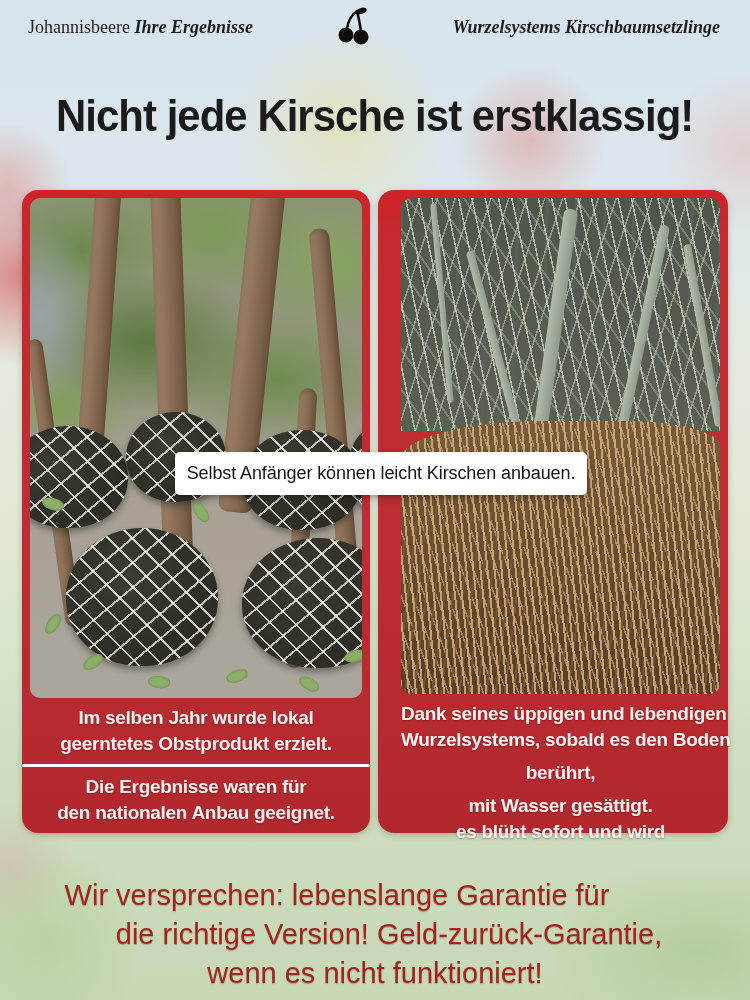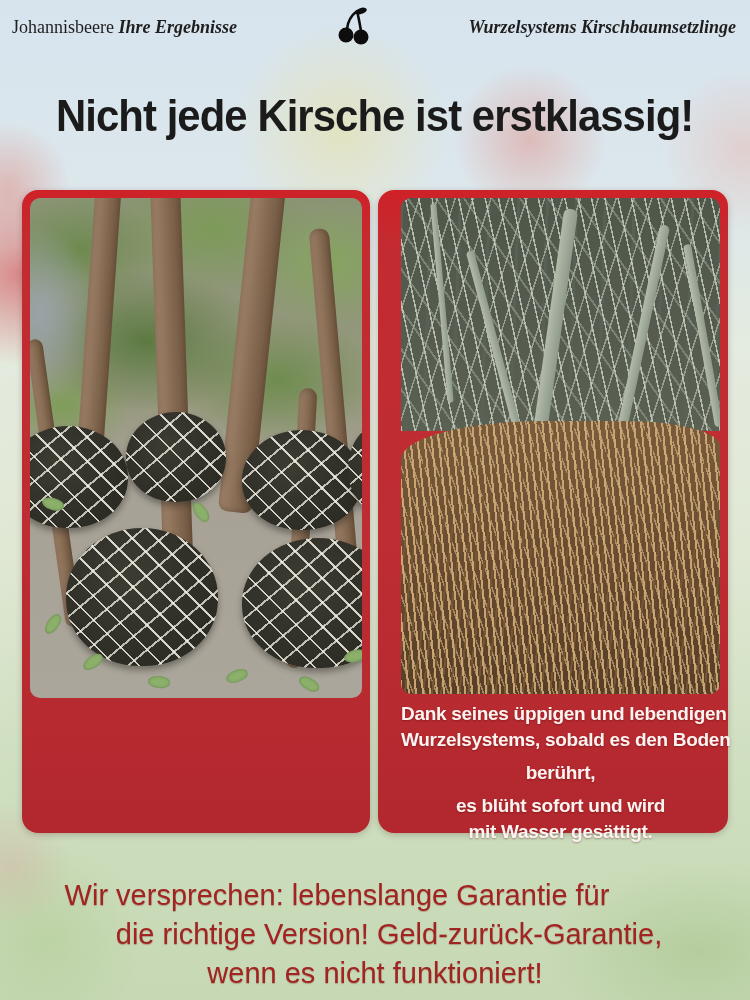--- a/index.html
+++ b/index.html
@@ -16,21 +16,21 @@
       radial-gradient(circle 90px  at 10px 865px,  rgba(216,150,150,.28), rgba(216,150,150,0) 70%),
       radial-gradient(circle 140px at 45px 940px,  rgba(176,204,146,.5),  rgba(176,204,146,0) 70%),
       radial-gradient(ellipse 220px 130px at 700px 950px, rgba(158,190,128,.45), rgba(158,190,128,0) 70%),
       linear-gradient(180deg,#d7e4ee 0%,#dce7ec 18%,#e4ebdf 35%,#e0e8d4 55%,#cfdfc0 76%,#c6d8b4 100%);
   }
 
   
   .top-bar {
     position:absolute; top:0; left:0; width:750px; height:54px;
     display:flex; align-items:center; justify-content:space-between;
-    padding:0 12px; font-family:"Liberation Serif", serif; font-size:18px; color:#1e1e1e;
+    padding:0 28px; font-family:"Liberation Serif", serif; font-size:18px; color:#1e1e1e;
   }
   .brand-left .tagline { font-weight:700; font-style:italic; }
   .brand-right { font-weight:700; font-style:italic; padding-right:2px; }
   .cherry-wrap { position:absolute; left:334px; top:6px; width:40px; height:42px; }
 
   
   .headline {
     position:absolute; top:90px; left:0; width:750px; text-align:center;
     white-space:nowrap; color:#1b1b1b;
   }
@@ -161,45 +161,53 @@
       <div class="ball" style="left:212px;top:340px;width:152px;height:130px;"></div>
       <div class="leaf" style="left:12px;top:300px;transform:rotate(20deg);"></div>
       <div class="leaf" style="left:52px;top:458px;transform:rotate(-30deg);"></div>
       <div class="leaf" style="left:118px;top:478px;transform:rotate(10deg);"></div>
       <div class="leaf" style="left:196px;top:472px;transform:rotate(-15deg);"></div>
       <div class="leaf" style="left:268px;top:480px;transform:rotate(35deg);"></div>
       <div class="leaf" style="left:12px;top:420px;transform:rotate(-50deg);"></div>
       <div class="leaf" style="left:160px;top:308px;transform:rotate(60deg);"></div>
       <div class="leaf" style="left:314px;top:452px;transform:rotate(-10deg);"></div>
     </div>
+    <div class="caption">
+      <p>Im selben Jahr wurde lokal</p>
+      <p>geerntetes Obstprodukt erzielt.</p>
+      <div class="divider-full"></div>
+      <p>Die Ergebnisse waren für</p>
+      <p>den nationalen Anbau geeignet.</p>
+    </div>
   </div>
 
   <div class="card right">
     <div class="photo">
       <div class="pr-branches"></div>
       <div class="branch" style="left:148px;top:10px;width:14px;height:220px;transform:rotate(8deg);"></div>
       <div class="branch" style="left:88px;top:50px;width:8px;height:180px;transform:rotate(-15deg);"></div>
       <div class="branch" style="left:238px;top:25px;width:10px;height:205px;transform:rotate(12deg);"></div>
       <div class="branch" style="left:38px;top:5px;width:6px;height:200px;transform:rotate(-5deg);"></div>
       <div class="branch" style="left:298px;top:45px;width:8px;height:185px;transform:rotate(-10deg);"></div>
       <div class="pr-roots"></div>
     </div>
     <div class="caption">
       <p>Dank seines üppigen und lebendigen</p>
       <p>Wurzelsystems, sobald es den Boden</p>
       <div class="divider-row">
         <span class="dline"></span>
         <span>berührt,</span>
         <span class="dline"></span>
       </div>
+      <p>mit Wasser gesättigt.</p>
       <p>es blüht sofort und wird</p>
-      <p>mit Wasser gesättigt.</p>
-    </div>
-  </div>
-
+    </div>
+  </div>
+
+  <div class="overlay-note">Selbst Anfänger können leicht Kirschen anbauen.</div>
 
   <div class="promise">
     <p class="p1">Wir versprechen: lebenslange Garantie für</p>
     <p class="p2">die richtige Version! Geld-zurück-Garantie,</p>
     <p class="p3">wenn es nicht funktioniert!</p>
   </div>
 
 </div>
 
 </body></html>

